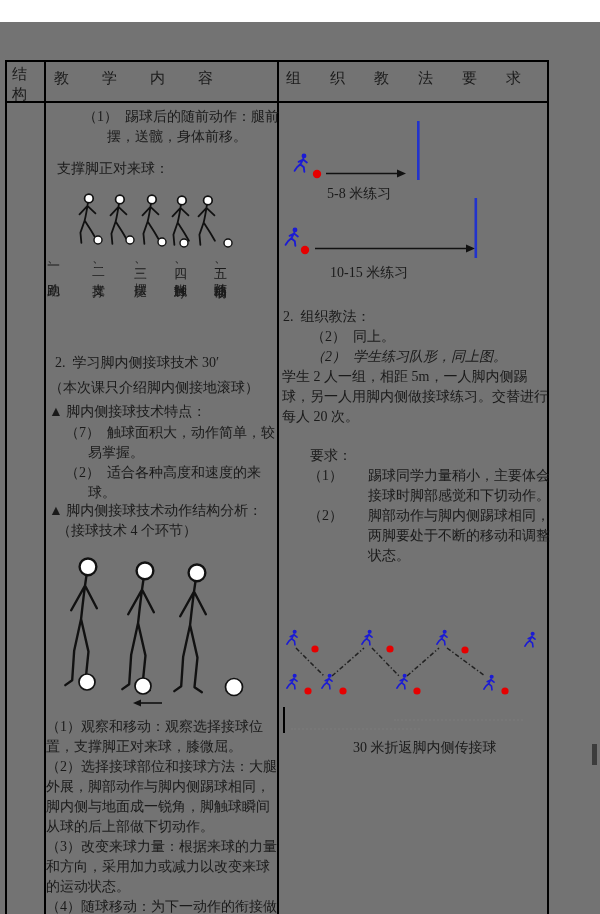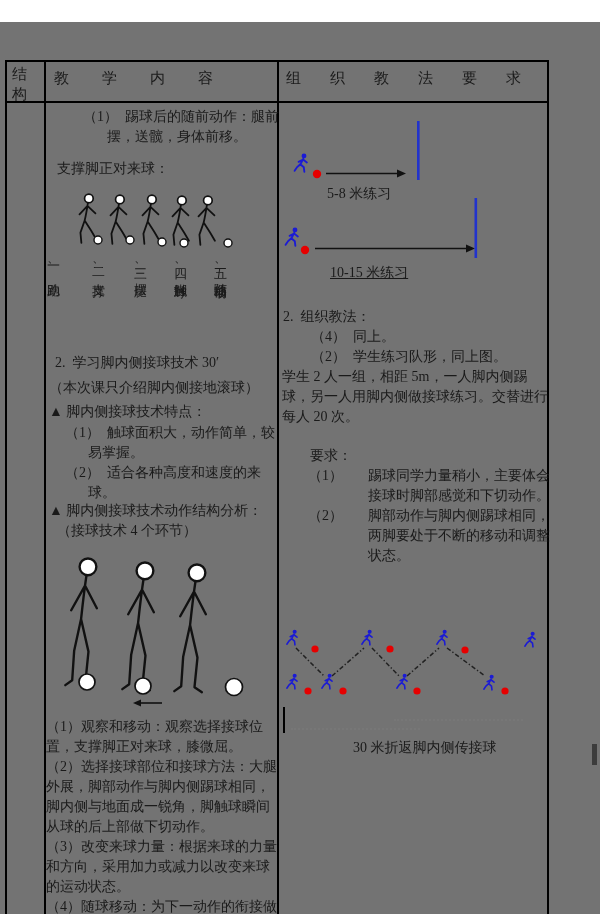--- a/index.html
+++ b/index.html
@@ -69,21 +69,21 @@
 
   <div class="vtext" style="left:46px;top:236px;height:88px;">一、助跑</div>
   <div class="vtext" style="left:91px;top:236px;height:88px;">二、支撑</div>
   <div class="vtext" style="left:133px;top:236px;height:88px;">三、摆腿</div>
   <div class="vtext" style="left:173px;top:236px;height:88px;">四、脚触球</div>
   <div class="vtext" style="left:213px;top:236px;height:88px;">五、随前移动</div>
 
   <div class="t" style="left:55px;top:331px;">2.  学习脚内侧接球技术 30′</div>
   <div class="t" style="left:49px;top:380px;">▲ 脚内侧接球技术特点：</div>
   <div class="t" style="left:49px;top:356px;">（本次课只介绍脚内侧接地滚球）</div>
-  <div class="t" style="left:65px;top:401px;">（1）  触球面积大，动作简单，较</div>
+  <div class="t" style="left:65px;top:401px;">（7）  触球面积大，动作简单，较</div>
   <div class="t" style="left:88px;top:421px;">易掌握。</div>
   <div class="t" style="left:65px;top:441px;">（2）  适合各种高度和速度的来</div>
   <div class="t" style="left:88px;top:461px;">球。</div>
   <div class="t" style="left:49px;top:479px;">▲ 脚内侧接球技术动作结构分析：</div>
   <div class="t" style="left:57px;top:499px;">（接球技术 4 个环节）</div>
 
   <svg class="fig" style="left:55px;top:532px;" width="200" height="154">
     <use href="#receiver" x="6" y="2" width="50" height="140"></use>
     <use href="#receiver" x="63" y="6" width="50" height="140"></use>
     <use href="#receiver" x="115" y="8" width="50" height="140"></use>
@@ -108,25 +108,25 @@
   </svg>
   <div class="t" style="left:327px;top:162px;">5-8 米练习</div>
 
   <svg class="fig blue" style="left:276px;top:174px;" width="210" height="64">
     <use href="#runner" x="8" y="31" width="18" height="22"></use>
     <circle cx="29" cy="54" r="4.2" fill="#e60000"></circle>
     <line x1="39" y1="52.5" x2="192" y2="52.5" stroke="#111" stroke-width="1.4"></line>
     <polygon points="199,52.5 190,48.5 190,56.5" fill="#111"></polygon>
     <rect x="198.5" y="2" width="2.6" height="60" fill="#2233cc"></rect>
   </svg>
-  <div class="t" style="left:330px;top:241px;text-decoration:underline;">10-15 米练习</div>
+  <div class="t" style="left:330px;top:241px;">10-15 米练习</div>
 
   <div class="t" style="left:283px;top:285px;">2.  组织教法：</div>
-  <div class="t" style="left:311px;top:305px;">（4）  同上。</div>
-  <div class="t" style="left:311px;top:325px;">（2）  学生练习队形，同上图。</div>
+  <div class="t" style="left:311px;top:305px;">（2）  同上。</div>
+  <div class="t" style="left:311px;top:325px;font-style:italic;">（2）  学生练习队形，同上图。</div>
   <div class="t wrapblk" style="left:282px;top:345px;width:266px;">学生 2 人一组，相距 5m，一人脚内侧踢球，另一人用脚内侧做接球练习。交替进行每人 20 次。</div>
 
   <div class="t" style="left:310px;top:424px;">要求：</div>
   <div class="t" style="left:308px;top:444px;">（1）</div>
   <div class="t wrapblk" style="left:368px;top:444px;width:192px;">踢球同学力量稍小，主要体会接球时脚部感觉和下切动作。</div>
   <div class="t" style="left:308px;top:484px;">（2）</div>
   <div class="t wrapblk" style="left:368px;top:484px;width:192px;">脚部动作与脚内侧踢球相同，两脚要处于不断的移动和调整状态。</div>
 
   <svg class="fig blue" style="left:280px;top:594px;" width="268" height="82">
     <path d="M16,32 L44,60 M52,60 L84,32 M92,32 L119,60 M127,60 L159,32 M167,32 L205,60" stroke="#222" stroke-width="1.5" fill="none" stroke-dasharray="4.5 2.2 1.3 2.2"></path>

